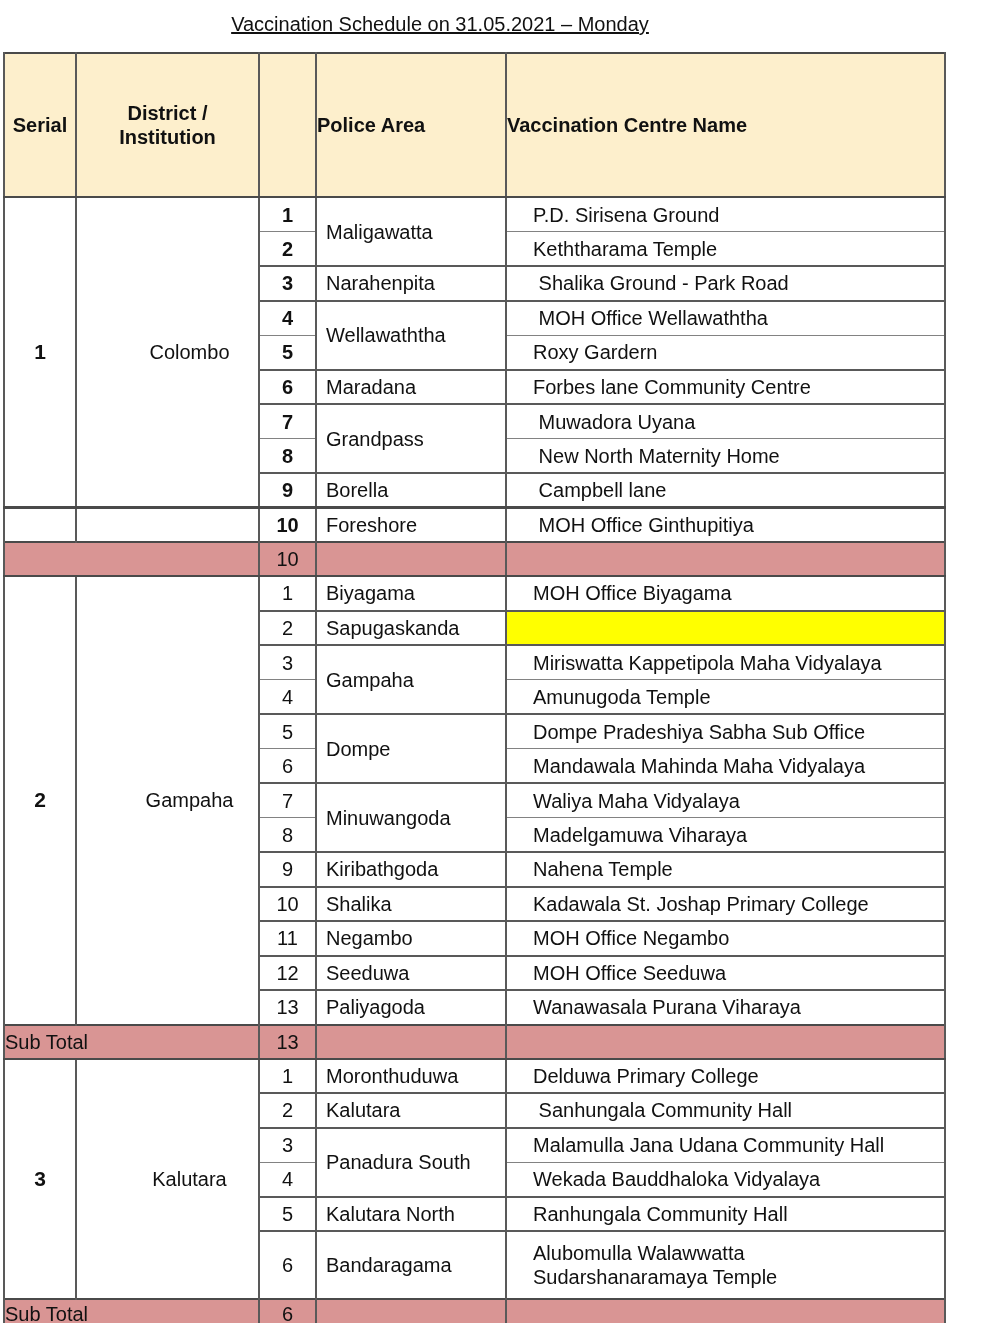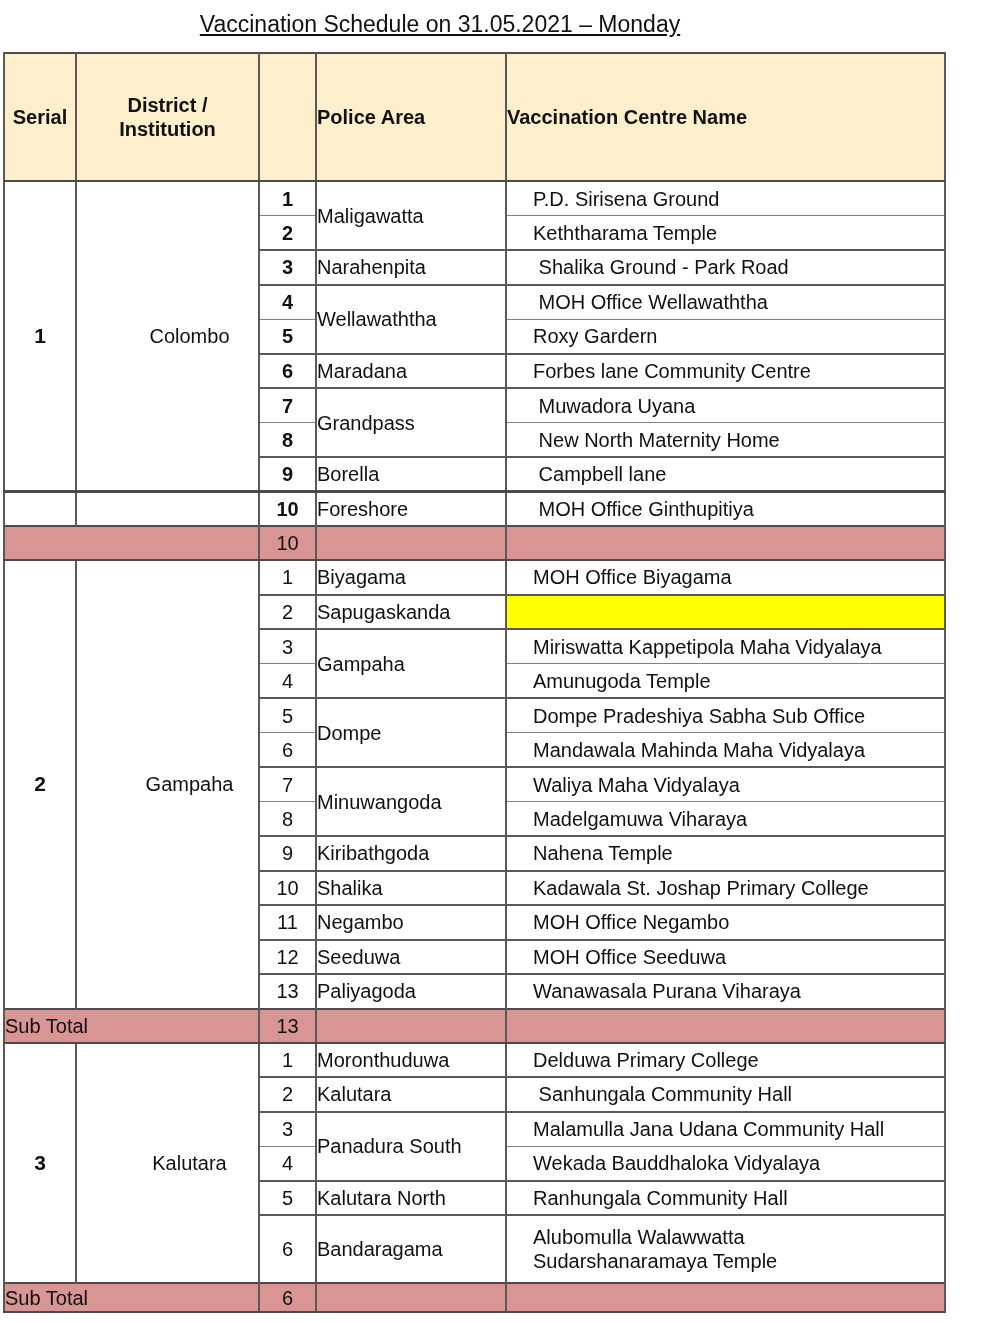--- a/index.html
+++ b/index.html
@@ -11,42 +11,42 @@
     --border-light:#828282;
     --text:#111111;
   }
   html,body{margin:0;padding:0;background:#ffffff;}
   body{
     width:1000px;height:1323px;overflow:hidden;
     font-family:"Liberation Sans", sans-serif;color:var(--text);
   }
   .title{
     width:880px;margin:11px 0 0 0;text-align:center;
-    font-size:23px;line-height:26px;font-weight:400;
+    font-size:20px;line-height:26px;font-weight:400;
     text-decoration:underline;
   }
   table{
     border-collapse:collapse;table-layout:fixed;
     width:941px;margin:15px 0 0 3px;
     border:2.5px solid var(--border-dark);
   }
   col.c-serial{width:72px;}
   col.c-district{width:183px;}
   col.c-num{width:57px;}
   col.c-police{width:190px;}
   col.c-centre{width:439px;}
   th,td{
     border-left:2px solid var(--border);
     border-right:2px solid var(--border);
     border-top:1.5px solid var(--border-light);
     border-bottom:1.5px solid var(--border-light);
     padding:0;vertical-align:middle;font-size:20px;line-height:24px;
     overflow:hidden;
   }
-  thead tr{height:128px;}
+  thead tr{height:144px;}
   th{background:var(--header-bg);font-weight:bold;white-space:pre-line;}
   th.ctr{text-align:center;}
   th.lft{text-align:left;}
   thead th{border-bottom:2.5px solid var(--border-dark);}
 
   tr.r{height:34.5px;}
   tr.tall{height:68px;}
   tr.pink{height:34px;}
   tr.pink.last{height:29px;}
 
@@ -54,21 +54,21 @@
   tr.thick > td{border-top:3px solid var(--border-dark);}
   tr.pink > td{
     background:var(--subtotal-bg);
     border-top:2.5px solid var(--border-dark);
     border-bottom:2.5px solid var(--border-dark);
   }
   td.serial{font-weight:bold;text-align:center;font-size:21px;}
   td.district{text-align:center;padding-left:44px;}
   td.num{text-align:center;}
   td.num.b{font-weight:bold;}
-  td.police{text-align:left;}
+  td.police{text-align:left;padding-left:9px;}
   td.centre{text-align:left;padding-left:26px;white-space:pre-wrap;}
   td.hl{background:var(--highlight-bg);}
   td.stlabel{text-align:left;}
 </style>
 </head>
 <body>
 
 <div class="title">Vaccination Schedule on 31.05.2021 – Monday</div>
 
 <table>

